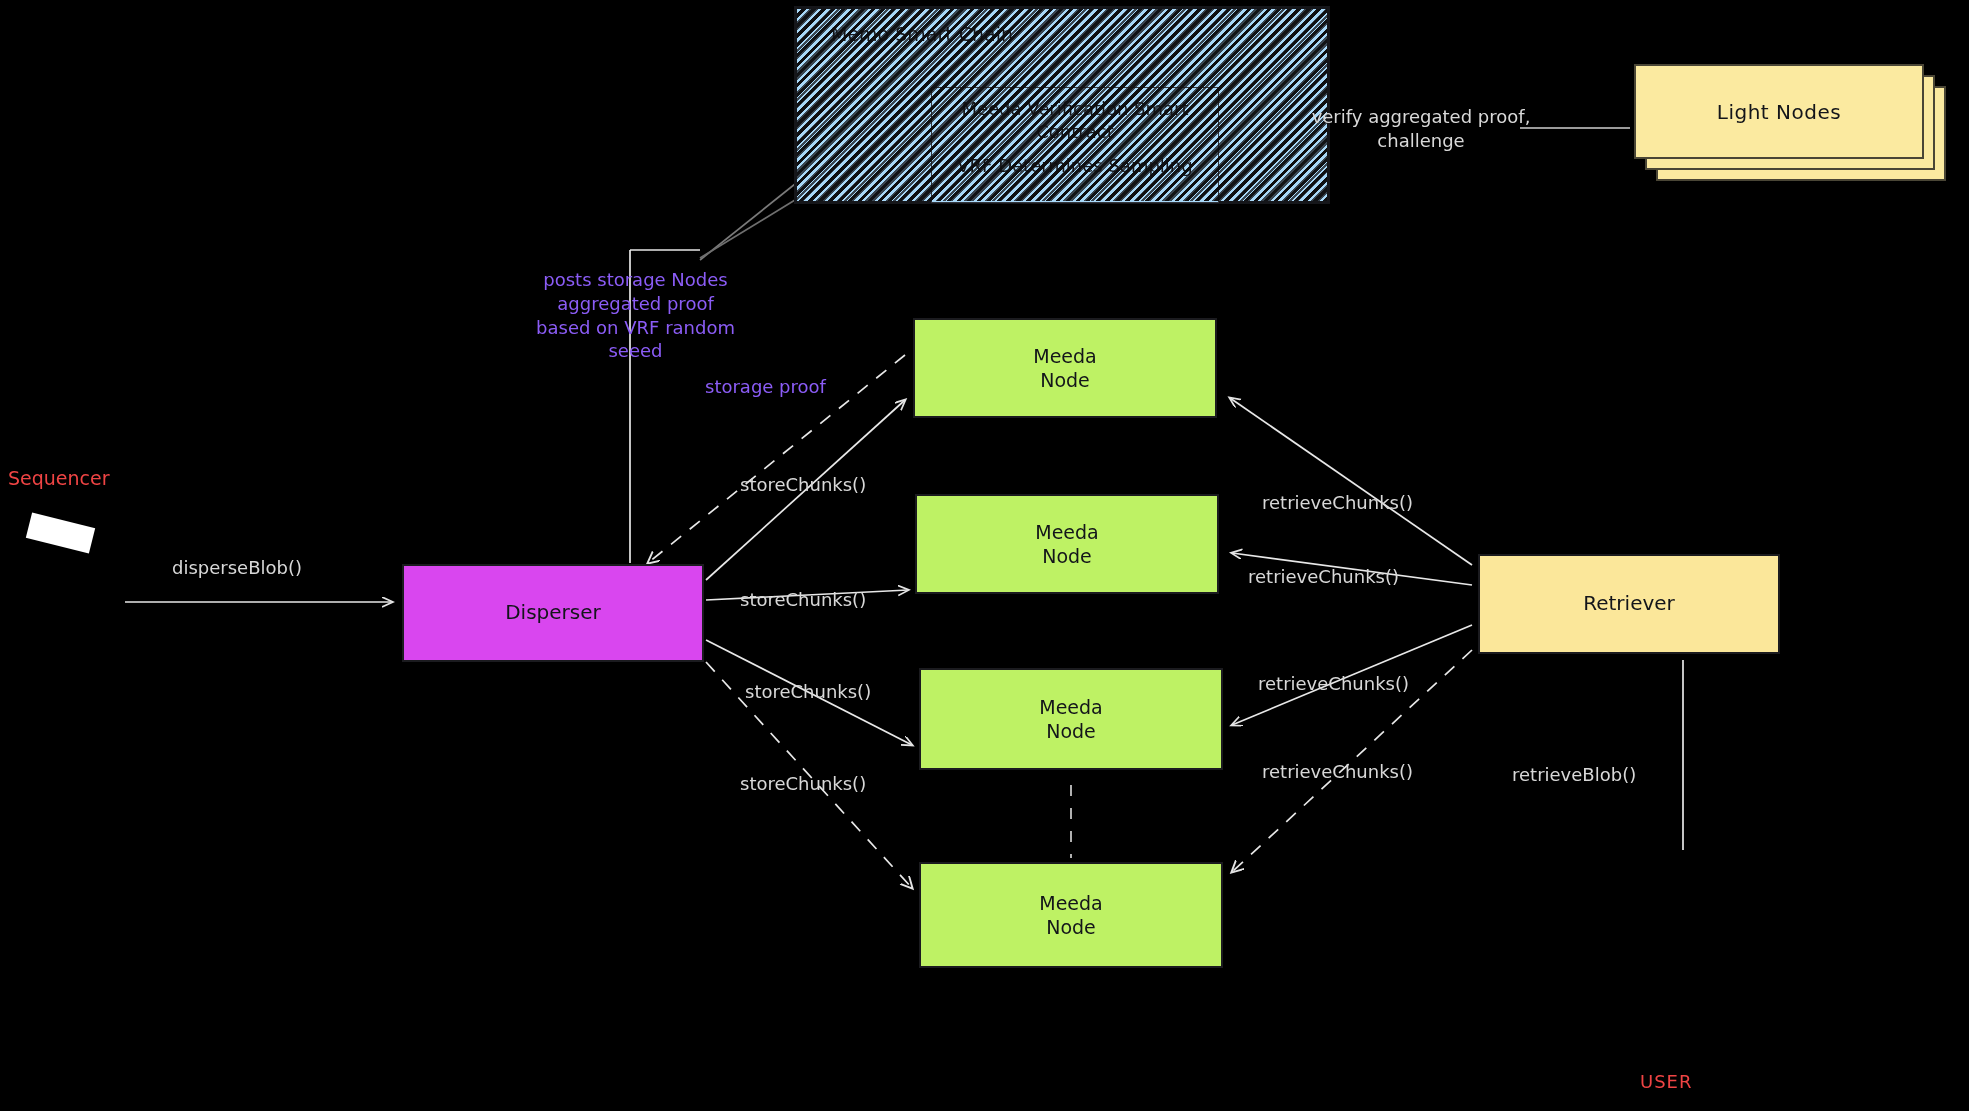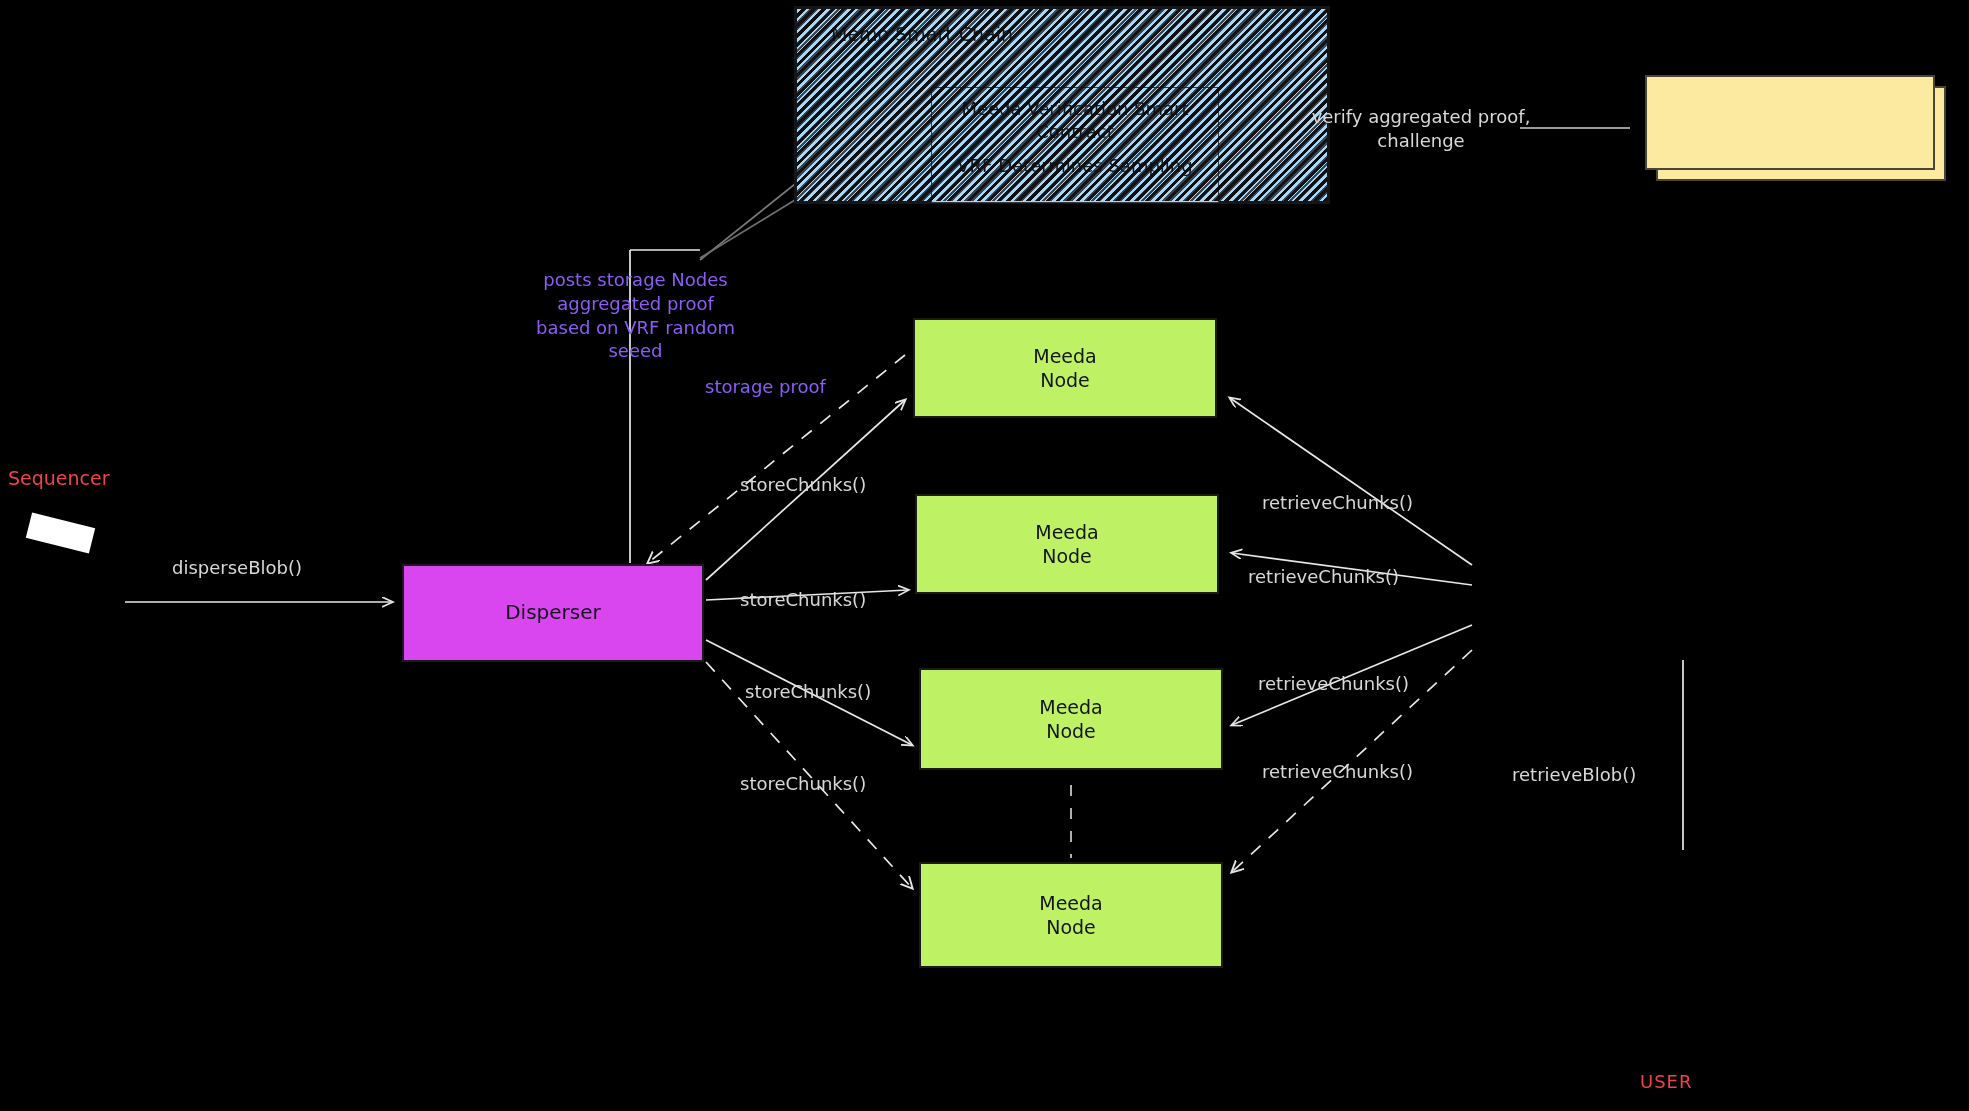--- a/index.html
+++ b/index.html
@@ -138,20 +138,23 @@
       <div class="l1">Meeda Verification Smart
 Contract</div>
       <div class="l2">VRF Determines Sampling</div>
     </div>
     <div class="hatch"></div>
   </div>
 
   <div class="lightnodes-wrap">
     <div class="ln-card ln-c3"></div>
     <div class="ln-card ln-c2"></div>
+    <div class="ln-card ln-c1">
+      <span>Light Nodes</span>
+    </div>
   </div>
 
   <div class="node meeda m1">
     <span class="lbl">Meeda
 Node</span>
   </div>
   <div class="node meeda m2">
     <span class="lbl">Meeda
 Node</span>
   </div>
@@ -161,20 +164,23 @@
   </div>
   <div class="node meeda m4">
     <span class="lbl">Meeda
 Node</span>
   </div>
 
   <div class="node disperser">
     <span class="lbl">Disperser</span>
   </div>
 
+  <div class="node retriever">
+    <span class="lbl">Retriever</span>
+  </div>
 
   <div class="free-label dim" style="left:8px;top:466px;">Sequencer</div>
   <div class="seq-rect"></div>
 
   <div class="free-label dim" style="left:1640px;top:1070px;font-size:18px;letter-spacing:1px;">USER</div>
 
   <div class="edge-label" style="left:172px;top:556px;">disperseBlob()</div>
 
   <div class="edge-label mid" style="left:528px;top:268px;text-align:center;width:215px;">posts storage Nodes
 aggregated proof

